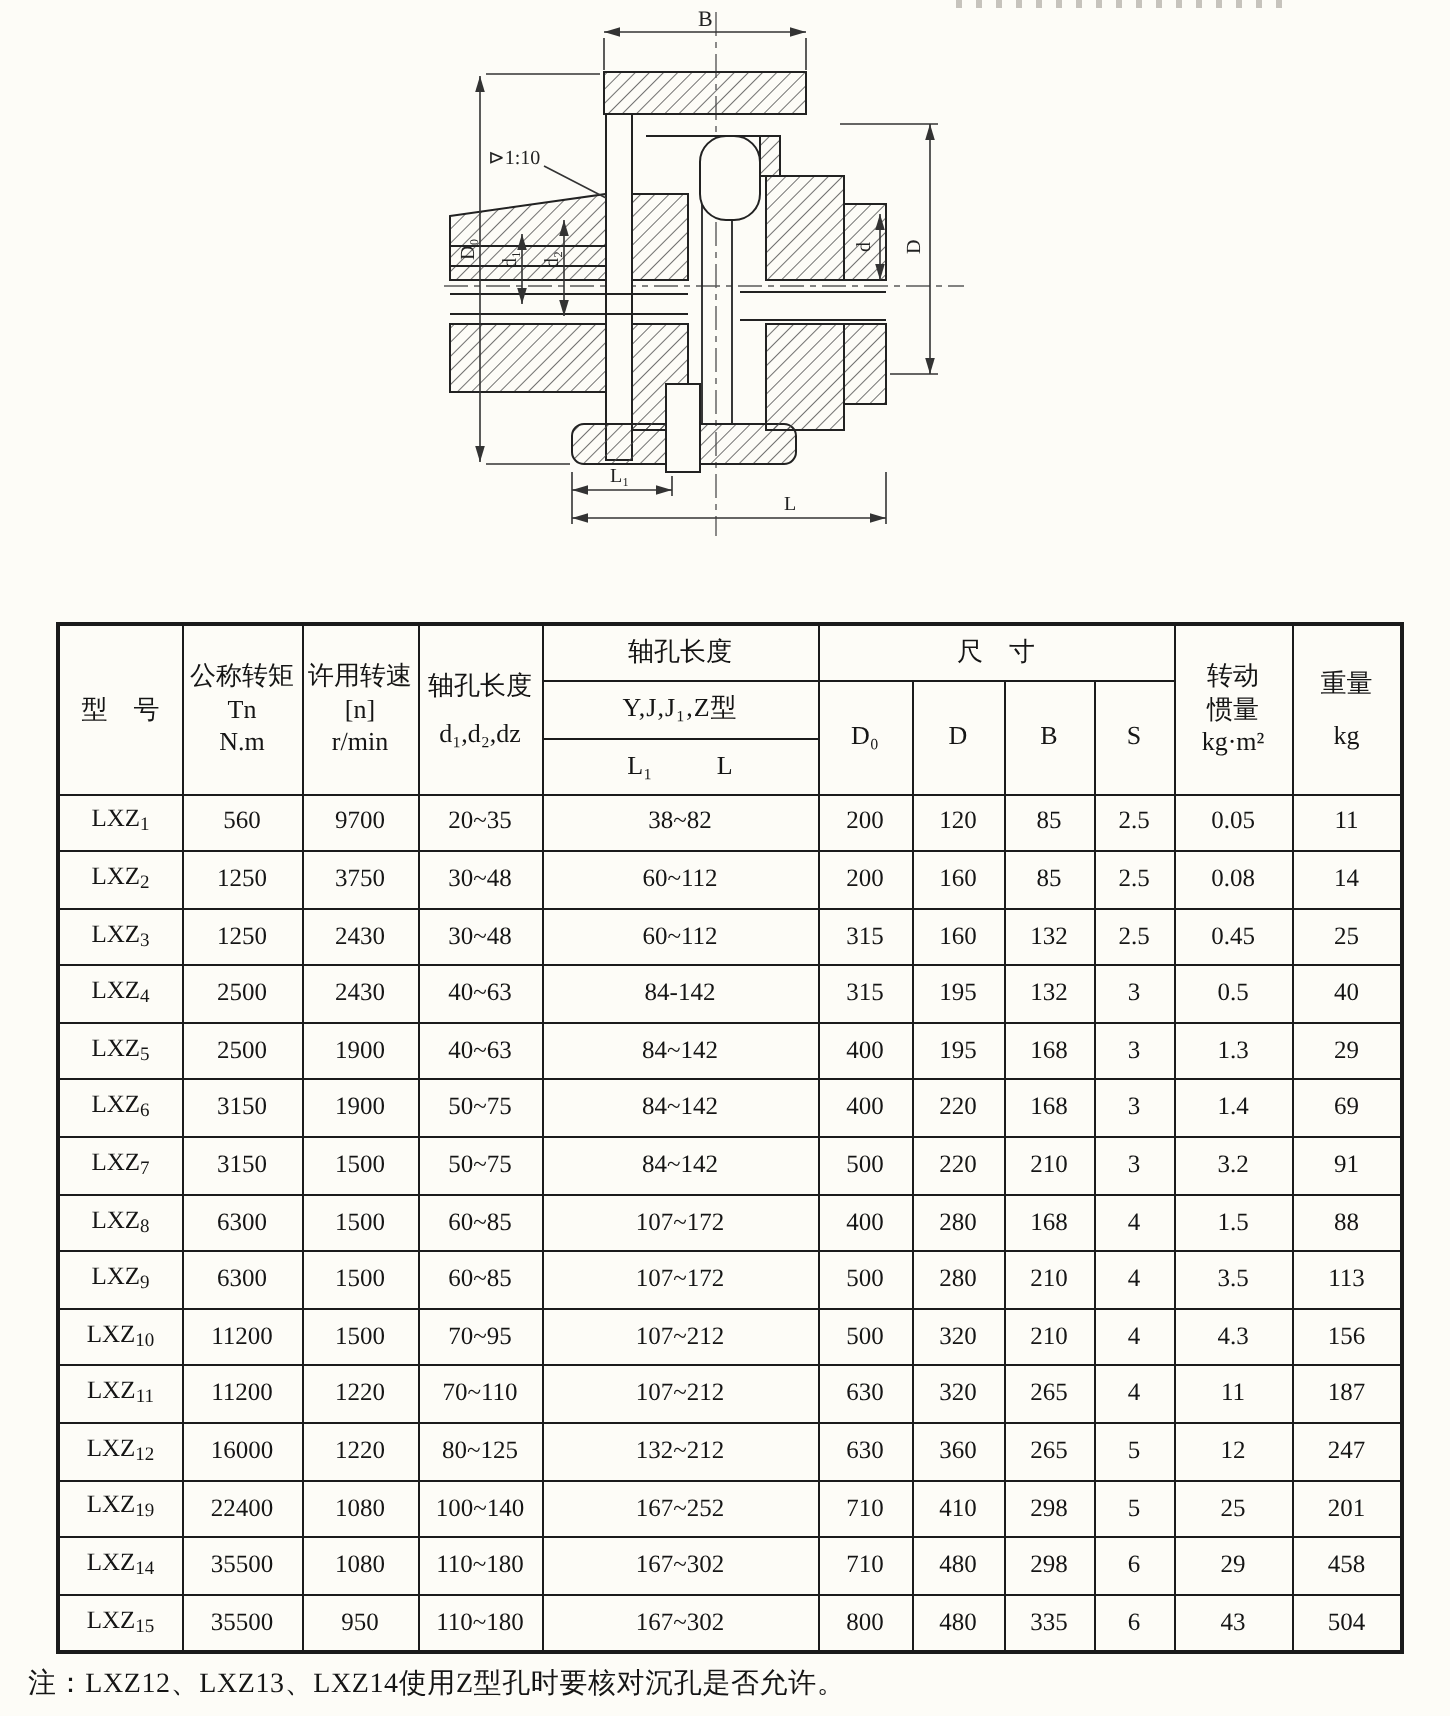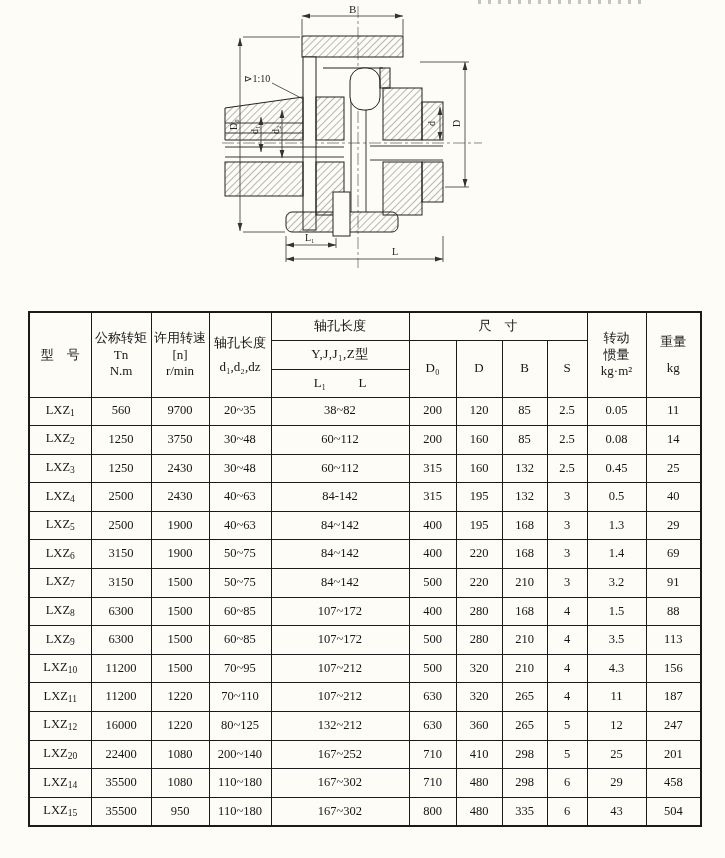--- a/index.html
+++ b/index.html
@@ -359,24 +359,24 @@
           <td>80~125</td>
           <td>132~212</td>
           <td>630</td>
           <td>360</td>
           <td>265</td>
           <td>5</td>
           <td>12</td>
           <td>247</td>
         </tr>
         <tr>
-          <td>LXZ<span class="msub">20</span></td>
+          <td>LXZ<span class="msub">19</span></td>
           <td>22400</td>
           <td>1080</td>
-          <td>200~140</td>
+          <td>100~140</td>
           <td>167~252</td>
           <td>710</td>
           <td>410</td>
           <td>298</td>
           <td>5</td>
           <td>25</td>
           <td>201</td>
         </tr>
         <tr>
           <td>LXZ<span class="msub">14</span></td>
@@ -400,14 +400,15 @@
           <td>800</td>
           <td>480</td>
           <td>335</td>
           <td>6</td>
           <td>43</td>
           <td>504</td>
         </tr>
       </tbody>
   </table>
 
+  <div class="footnote">注：LXZ12、LXZ13、LXZ14使用Z型孔时要核对沉孔是否允许。</div>
 
 </div>
 
 </body></html>

